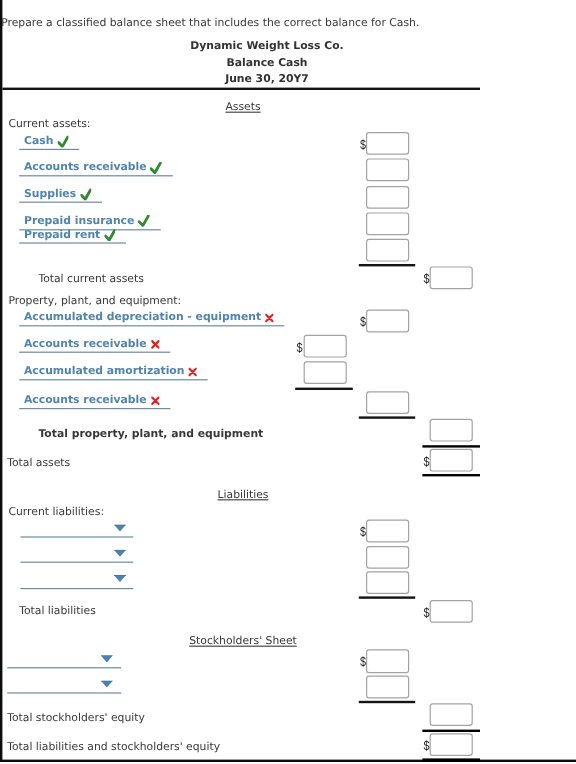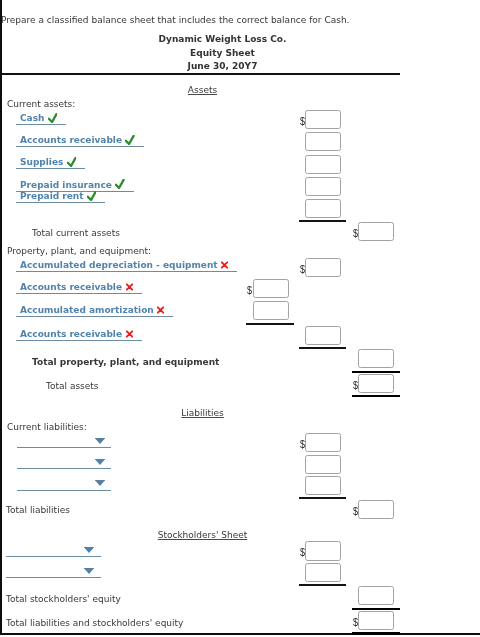--- a/index.html
+++ b/index.html
@@ -24,33 +24,33 @@
   .selul{position:absolute;height:1px;background:#6d8ba2;}
   .caret{position:absolute;}
 </style>
 </head>
 <body>
 
 <div id="frame"></div>
 <div id="content">
     <div class="abs" style="left:1px;top:15px;">Prepare a classified balance sheet that includes the correct balance for Cash.</div>
     <div class="abs hdrline" style="top:34px;">Dynamic Weight Loss Co.</div>
-    <div class="abs hdrline" style="top:48px;">Equity Sheet</div>
+    <div class="abs hdrline" style="top:48px;">Balance Cash</div>
     <div class="abs hdrline" style="top:61px;">June 30, 20Y7</div>
     <div class="toprule"></div>
     <div class="abs ctrhdr" style="top:85px;"><u>Assets</u></div>
     <div class="abs ctrhdr" style="top:408px;"><u>Liabilities</u></div>
     <div class="abs ctrhdr" style="top:530px;"><u>Stockholders' Sheet</u></div>
     <div class="abs" style="left:7px;top:99px;">Current assets:</div>
     <div class="abs" style="left:32px;top:228px;">Total current assets</div>
     <div class="abs" style="left:7px;top:246px;">Property, plant, and equipment:</div>
     <div class="abs" style="left:32px;top:357px;font-weight:bold;">Total property, plant, and equipment</div>
-    <div class="abs" style="left:6px;top:381px;margin-left:40px;">Total assets</div>
+    <div class="abs" style="left:6px;top:381px;">Total assets</div>
     <div class="abs" style="left:7px;top:422px;">Current liabilities:</div>
-    <div class="abs" style="left:6px;top:505px;">Total liabilities</div>
+    <div class="abs" style="left:16px;top:505px;">Total liabilities</div>
     <div class="abs" style="left:6px;top:594px;">Total stockholders' equity</div>
     <div class="abs" style="left:6px;top:618px;">Total liabilities and stockholders' equity</div>
     <div class="abs" style="left:20px;top:113px;"><span class="item"><span>Cash</span> <span class="mk" style="width:9.5px;height:10px;margin-top:-0.2px;"><svg width="9.5" height="10" viewBox="0 0 9.5 10">
             <path d="M0.85 5.7 L4.05 9.0 L8.6 0.9" fill="none" stroke="#2e8b2e" stroke-width="2.35" stroke-linecap="round" stroke-linejoin="round"></path>
           </svg></span></span></div>
     <div class="abs" style="left:20px;top:135px;"><span class="item"><span>Accounts receivable</span> <span class="mk" style="width:9.5px;height:10px;margin-top:-0.2px;"><svg width="9.5" height="10" viewBox="0 0 9.5 10">
             <path d="M0.85 5.7 L4.05 9.0 L8.6 0.9" fill="none" stroke="#2e8b2e" stroke-width="2.35" stroke-linecap="round" stroke-linejoin="round"></path>
           </svg></span></span></div>
     <div class="abs" style="left:20px;top:157px;"><span class="item"><span>Supplies</span> <span class="mk" style="width:9.5px;height:10px;margin-top:-0.2px;"><svg width="9.5" height="10" viewBox="0 0 9.5 10">
             <path d="M0.85 5.7 L4.05 9.0 L8.6 0.9" fill="none" stroke="#2e8b2e" stroke-width="2.35" stroke-linecap="round" stroke-linejoin="round"></path>

